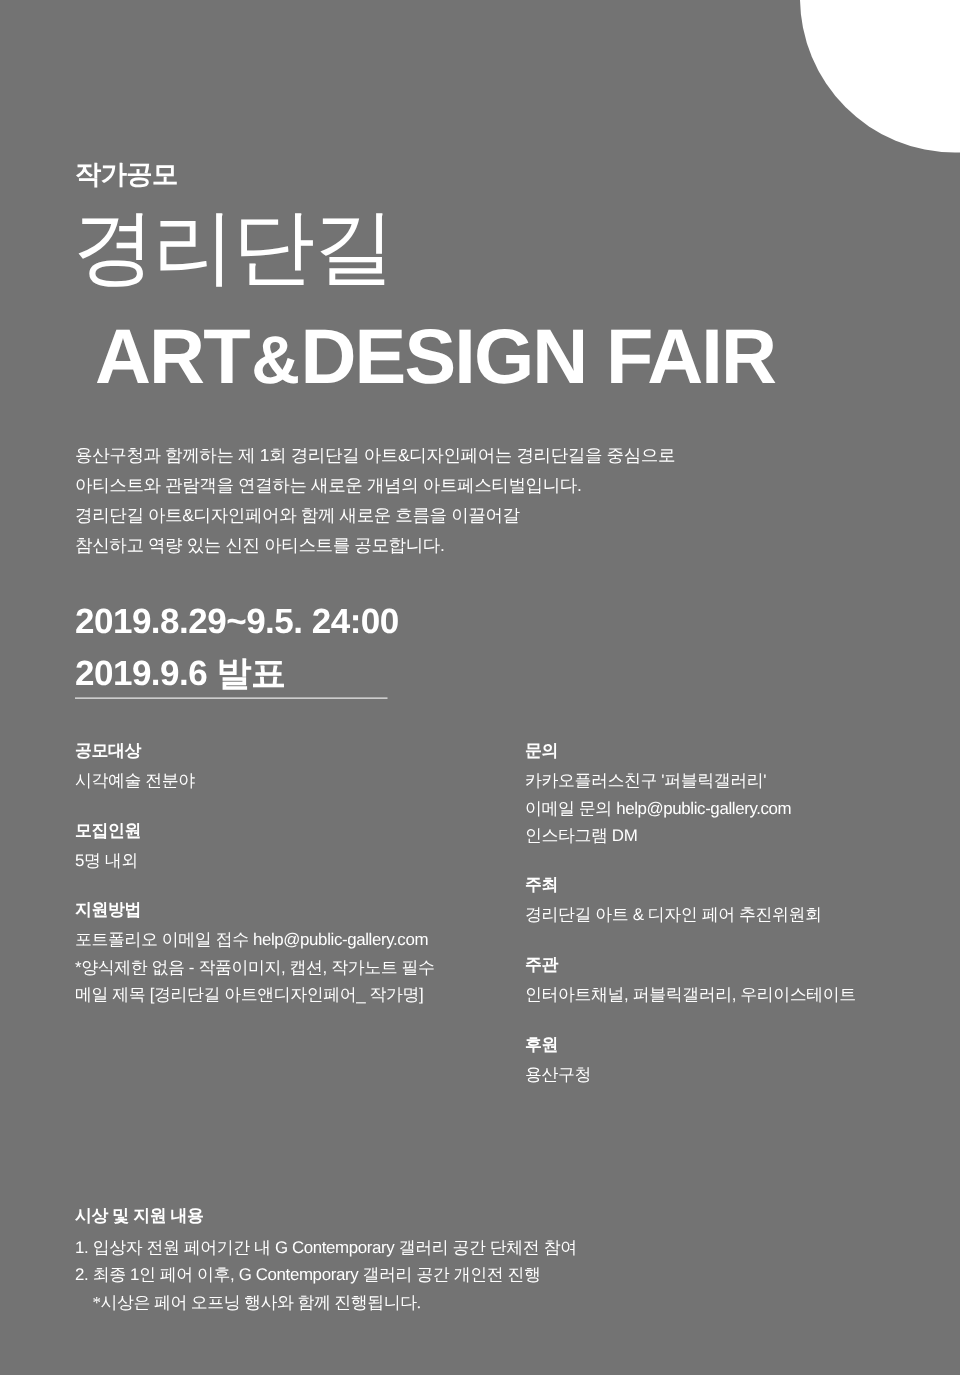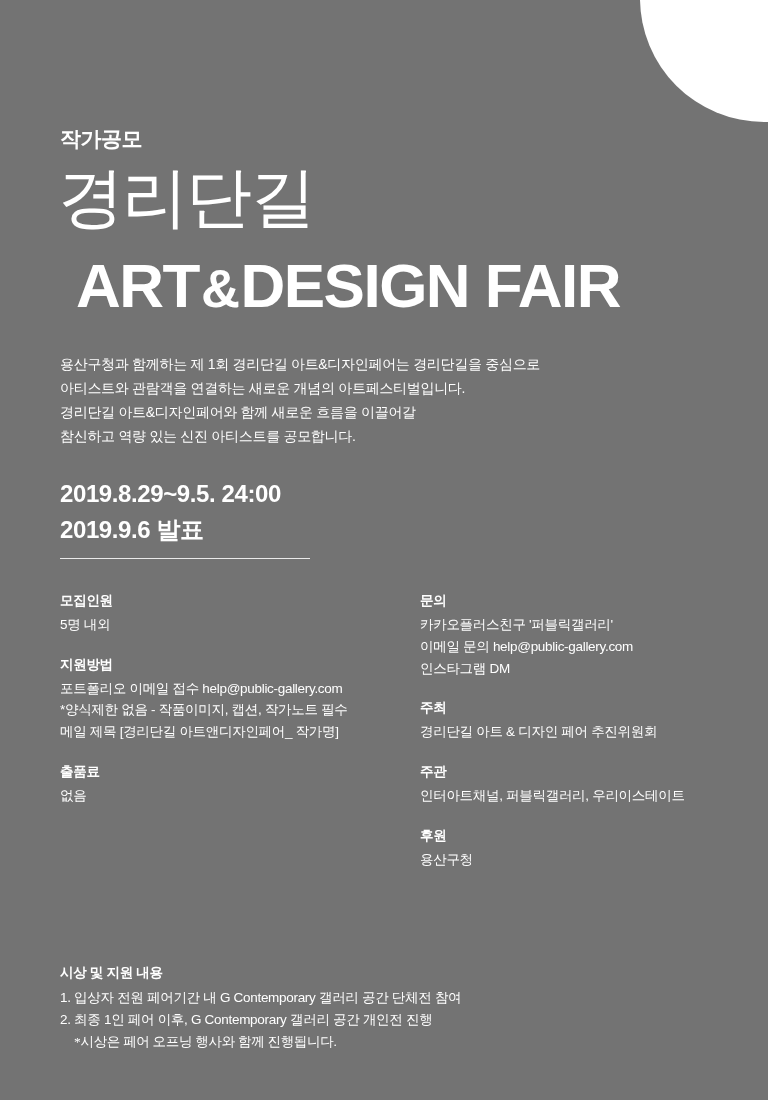--- a/index.html
+++ b/index.html
@@ -74,21 +74,21 @@
     left: 60px;
     top: 352px;
     font-size: 14px;
     line-height: 1.72;
     letter-spacing: -0.3px;
   }
   .dates {
     position: absolute;
     left: 60px;
     top: 476px;
-    font-size: 24px;
+    font-size: 28px;
     font-weight: bold;
     line-height: 1.5;
     letter-spacing: -0.4px;
   }
   .rule {
     position: absolute;
     left: 60px;
     top: 558px;
     width: 250px;
     height: 1px;
@@ -147,38 +147,38 @@
 
     <div class="dates">
       <span class="block-line">2019.8.29~9.5. 24:00</span>
       <span class="block-line">2019.9.6 발표</span>
     </div>
 
     <div class="rule"></div>
 
     <div class="col col-left">
 
+      <div class="block">
+        <div class="block-heading">공모대상</div>
+        <span class="block-line">시각예술 전분야</span>
+      </div>
 
       <div class="block">
         <div class="block-heading">모집인원</div>
         <span class="block-line">5명 내외</span>
       </div>
 
 
       <div class="block">
         <div class="block-heading">지원방법</div>
         <span class="block-line">포트폴리오 이메일 접수  help@public-gallery.com</span>
         <span class="block-line">*양식제한 없음 - 작품이미지, 캡션, 작가노트 필수</span>
         <span class="block-line">메일 제목 [경리단길 아트앤디자인페어_ 작가명]</span>
       </div>
 
-      <div class="block">
-        <div class="block-heading">출품료</div>
-        <span class="block-line">없음</span>
-      </div>
 
     </div>
 
     <div class="col col-right">
 
       <div class="block">
         <div class="block-heading">문의</div>
         <span class="block-line">카카오플러스친구 '퍼블릭갤러리'</span>
         <span class="block-line">이메일 문의  help@public-gallery.com</span>
         <span class="block-line">인스타그램 DM</span>

